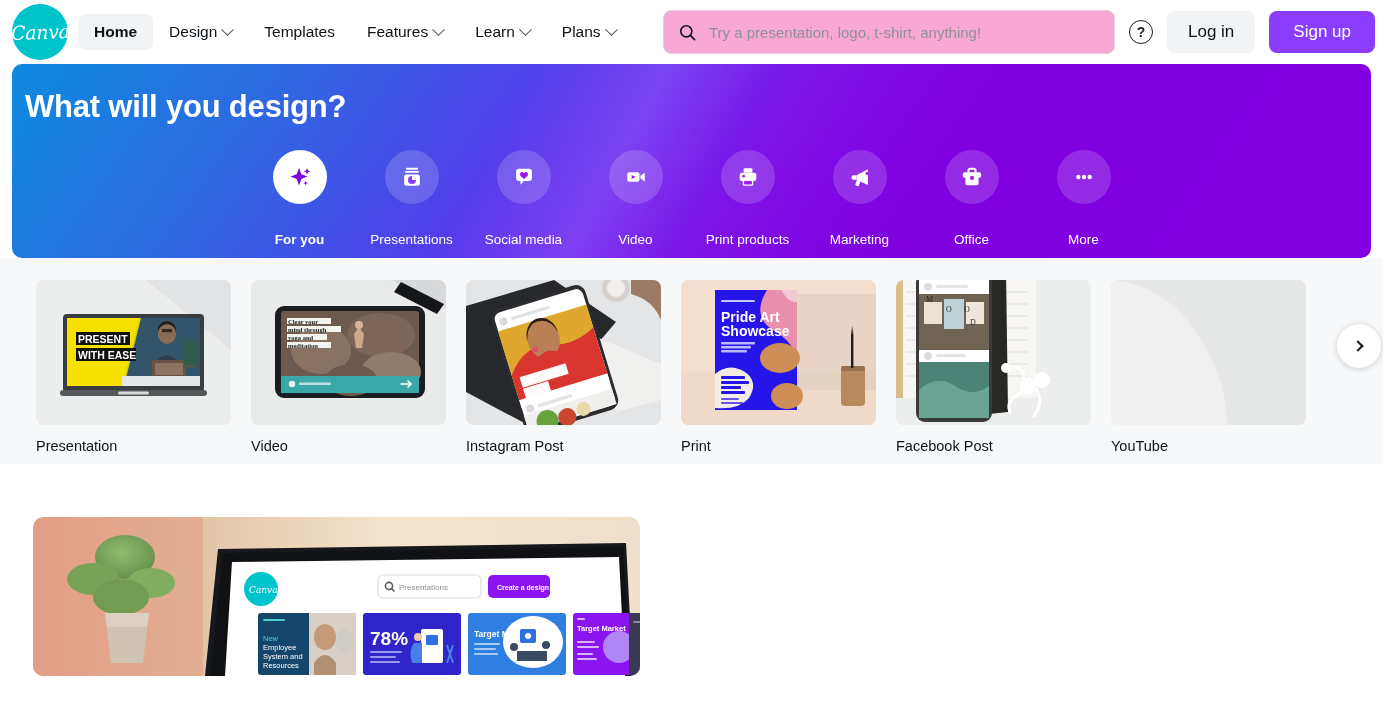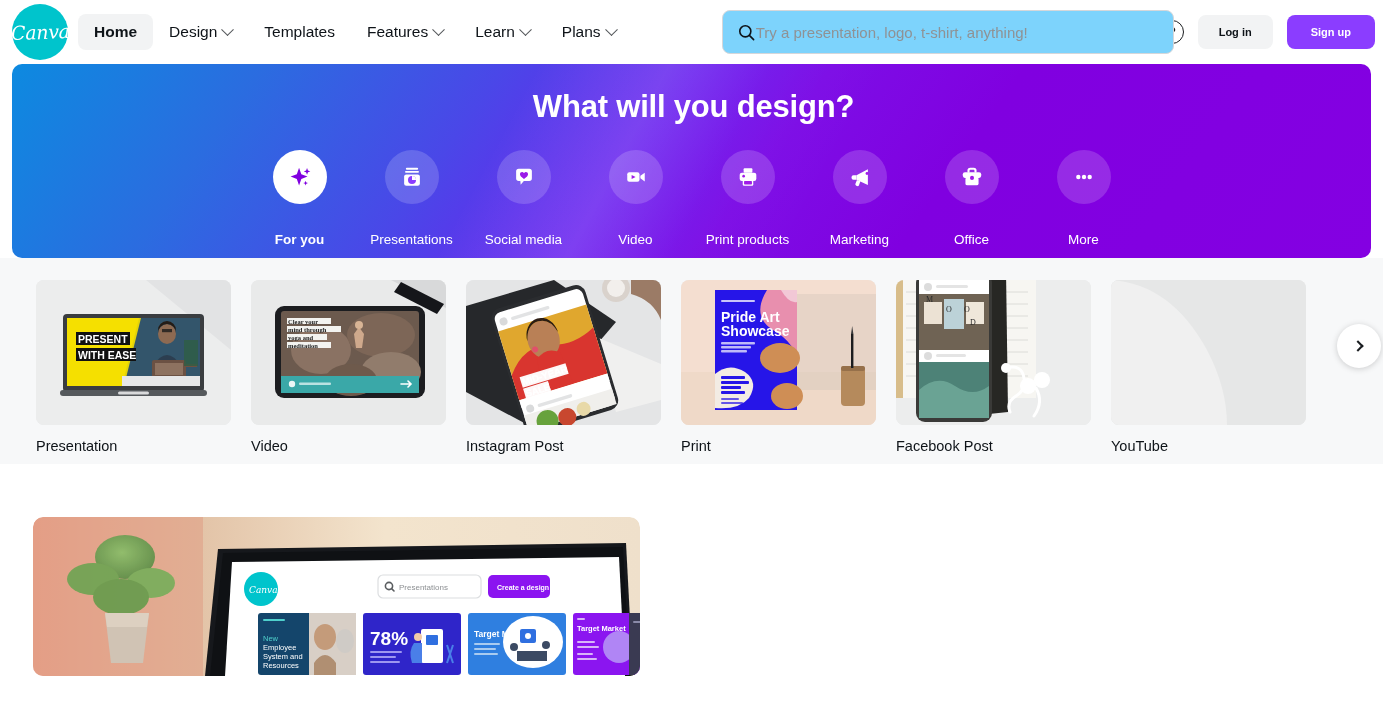--- a/index.html
+++ b/index.html
@@ -71,22 +71,22 @@
     position: relative;
     width: 452px;
     height: 44px;
   }
   .search-box {
     width: 100%; height: 100%;
     border: 1px solid #d5d7da;
     border-radius: 8px;
     display: flex; align-items: center;
     padding: 0 14px;
-    background: #7dd3fc;
-    margin-left: 28px;
+    gap: 12px;
+    background: #f9a8d4;
   }
   .search-input {
     border: none; outline: none;
     font-size: 15px;
     font-family: "Liberation Sans", sans-serif;
     color: #0e1318;
     flex: 1;
     background: transparent;
   }
   .search-input::placeholder { color: #8f9295; }
@@ -96,22 +96,22 @@
     border-radius: 50%;
     display: flex; align-items: center; justify-content: center;
     font-size: 14px; color: #1a1d20;
     font-weight: bold;
     cursor: pointer;
     flex: 0 0 auto;
   }
   .btn {
     border: none;
     border-radius: 8px;
-    font-size: 11px;
-    font-weight: bold;
+    font-size: 17px;
+    font-weight: normal;
     font-family: "Liberation Sans", sans-serif;
     cursor: pointer;
     padding: 11px 21px;
     white-space: nowrap;
   }
   .btn-login { background: #f2f3f4; color: #0e1318; }
   .btn-signup { background: #8b3dff; color: #ffffff; padding: 11px 24px; }
 
   
   .banner-outer {
@@ -138,22 +138,22 @@
     position: absolute; inset: 0;
     background: linear-gradient(118deg,
       rgba(255,255,255,0) 36%,
       rgba(255,255,255,0.13) 45%,
       rgba(255,255,255,0.02) 52%,
       rgba(255,255,255,0) 60%);
     pointer-events: none;
   }
   .banner-title {
     position: absolute;
-    top: 25px; left: 4px; right: 0;
-    text-align: center;
+    top: 25px; left: 13px; right: 0;
+    text-align: left;
     color: #ffffff;
     font-size: 31px;
     font-weight: bold;
     letter-spacing: -0.2px;
   }
   .cats {
     position: absolute;
     top: 86px; left: 0; right: 0;
     display: flex;
     justify-content: center;

